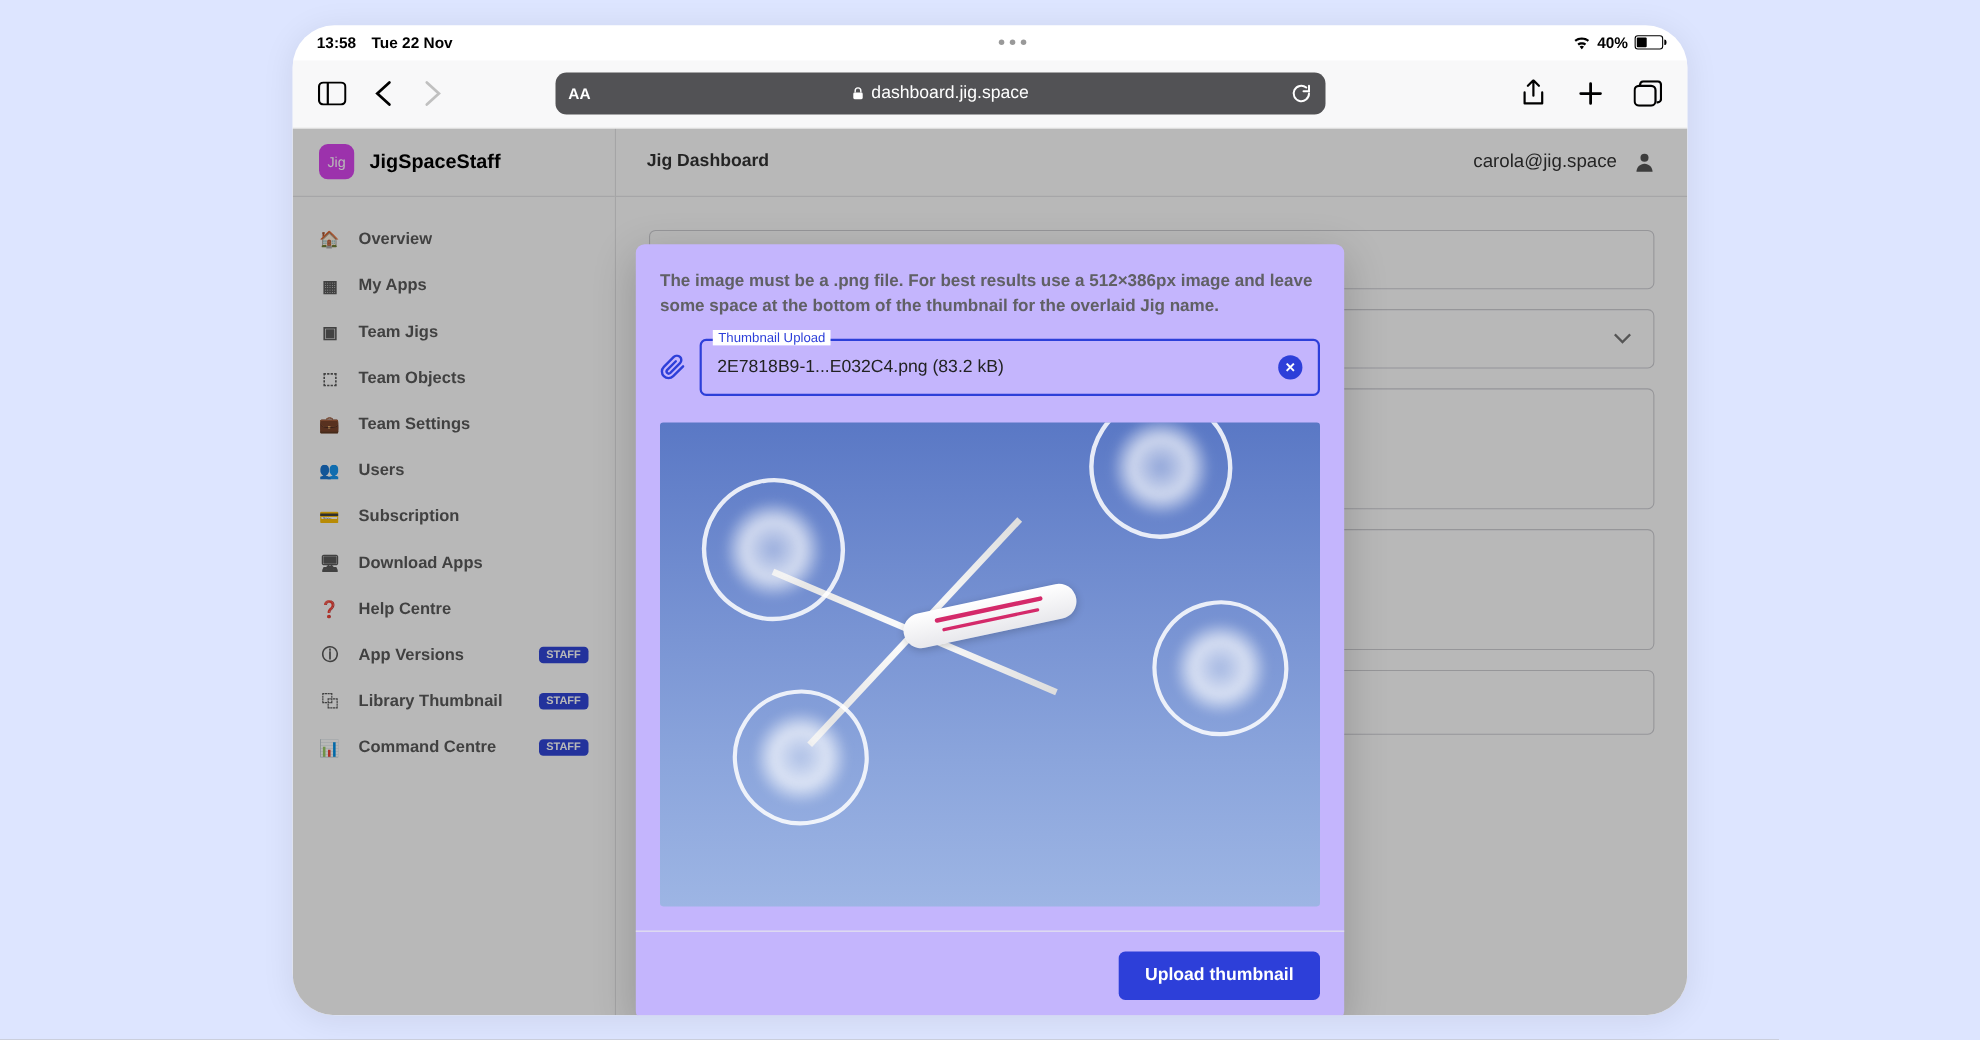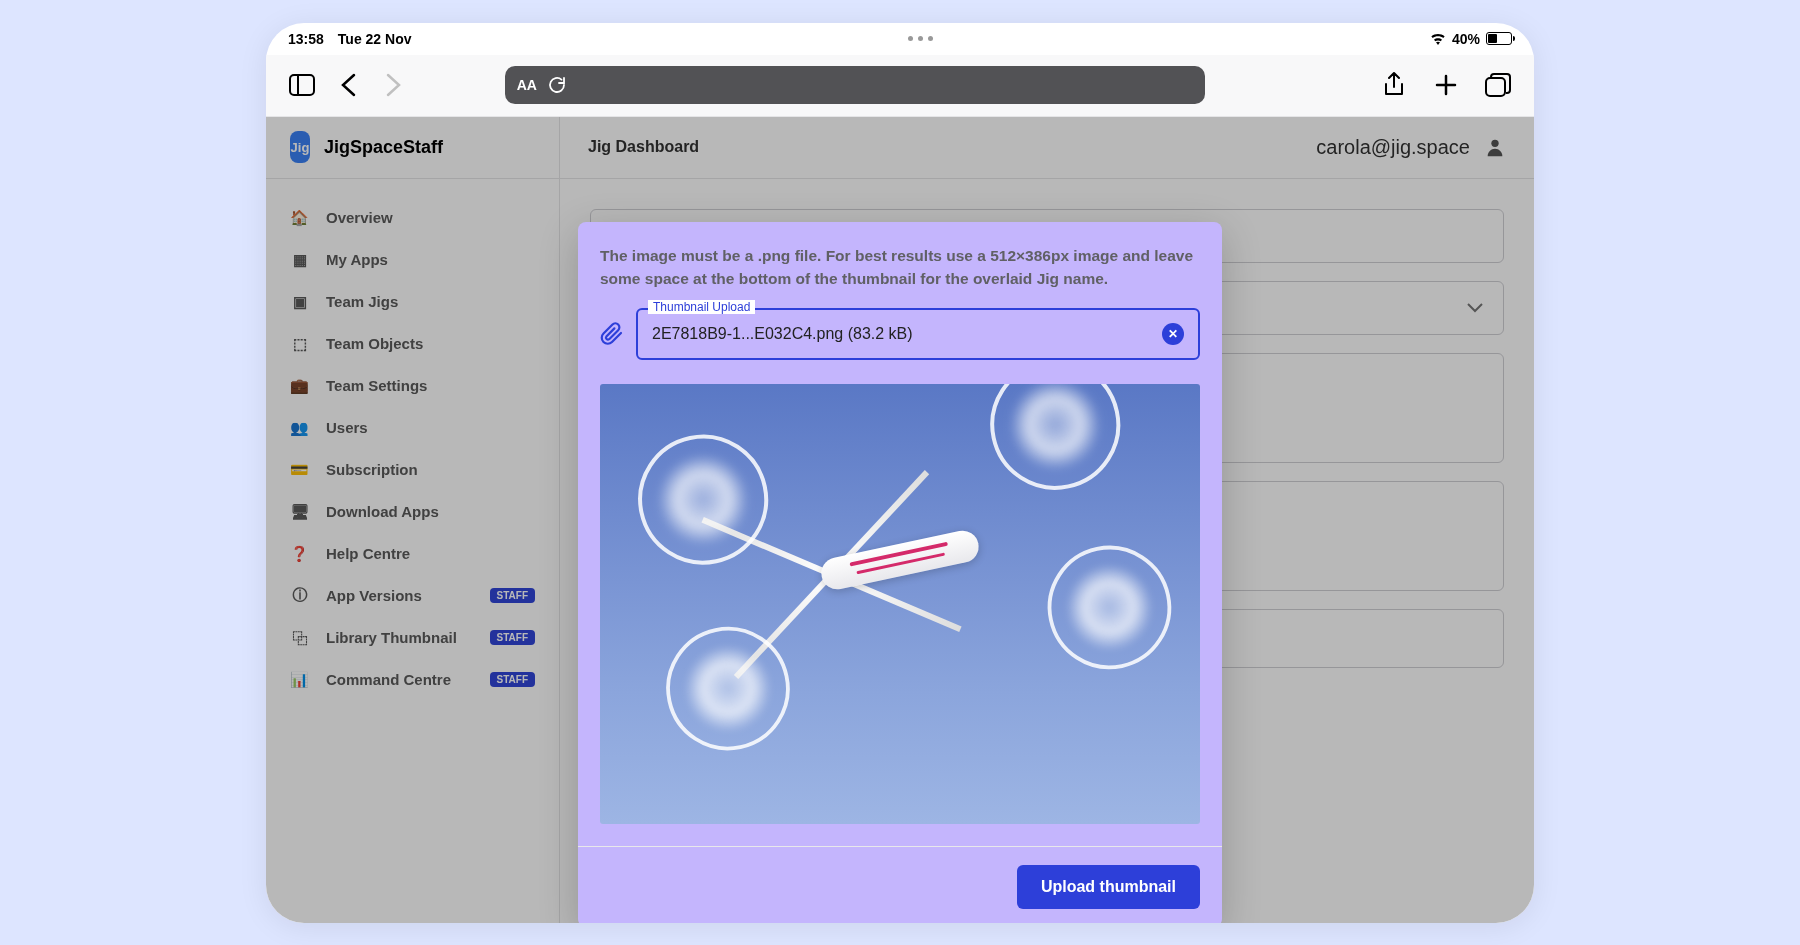--- a/index.html
+++ b/index.html
@@ -22,30 +22,30 @@
 .url-aa { font-size: 14px; font-weight: 600; }
 .url-text { flex: 1; text-align: center; font-size: 16px; display: flex; align-items: center; justify-content: center; gap: 6px; }
 .lock-icon { width: 12px; height: 12px; }
 .refresh-icon { width: 20px; height: 20px; }
 .toolbar-right { display: flex; gap: 24px; margin-left: auto; }
 .content-area { position: relative; height: calc(100% - 94px); }
 .dimmer { position: absolute; inset: 0; background: rgba(0,0,0,0.28); }
 .app-layout { display: flex; height: 100%; }
 .sidebar { width: 294px; background: #fff; border-right: 1px solid #e5e5e7; }
 .sidebar-header { height: 62px; display: flex; align-items: center; padding: 0 24px; gap: 14px; border-bottom: 1px solid #e5e5e7; }
-.logo { width: 20px; height: 32px; background: #3b82f6; border-radius: 8px; display: flex; align-items: center; justify-content: center; color: #fff; font-size: 13px; font-weight: 700; }
+.logo { width: 32px; height: 32px; background: #d946ef; border-radius: 8px; display: flex; align-items: center; justify-content: center; color: #fff; font-size: 13px; font-weight: 400; }
 .workspace-name { font-size: 18px; font-weight: 600; }
 .sidebar-nav { padding: 18px 0; }
 .nav-item { display: flex; align-items: center; padding: 11px 24px; gap: 16px; color: #5a5a5a; font-size: 15px; font-weight: 600; }
 .nav-icon { width: 20px; height: 20px; display: flex; align-items: center; justify-content: center; flex-shrink: 0; }
 .staff-badge { margin-left: auto; background: #3146d9; color: #fff; font-size: 10px; font-weight: 700; padding: 2px 7px; border-radius: 4px; }
 .main-area { flex: 1; background: #fff; }
 .main-header { height: 62px; display: flex; align-items: center; padding: 0 28px; border-bottom: 1px solid #e5e5e7; }
 .breadcrumb { font-size: 16px; font-weight: 600; color: #333; }
-.user-info { margin-left: auto; display: flex; align-items: center; gap: 14px; font-size: 20px; color: #333; }
+.user-info { margin-left: auto; display: flex; align-items: center; gap: 14px; font-size: 17px; color: #333; }
 .user-icon { width: 22px; height: 22px; }
 .main-body { padding: 30px; position: relative; }
 .field-box { border: 1px solid #d0d0d5; border-radius: 6px; padding: 16px; margin-bottom: 18px; min-height: 54px; }
 .field-dropdown { height: 54px; border: 1px solid #d0d0d5; border-radius: 6px; display: flex; align-items: center; justify-content: flex-end; padding: 0 20px; margin-bottom: 18px; }
 .chev-down { color: #777; }
 .tags-input { height: 110px; border: 1px solid #d0d0d5; border-radius: 6px; padding: 18px; color: #888; font-size: 16px; margin-bottom: 18px; }
 .url-row { border: 1px solid #d0d0d5; border-radius: 6px; padding: 20px; display: flex; align-items: center; }
 .url-val { color: #666; font-size: 15px; }
 .copy-link { margin-top: 24px; display: flex; align-items: center; justify-content: center; gap: 8px; font-weight: 700; font-size: 15px; }
 .home-indicator { position: absolute; bottom: 8px; left: 50%; transform: translateX(-50%); width: 330px; height: 5px; background: #000; border-radius: 3px; }
@@ -120,20 +120,27 @@
           <path d="M14 2L3 12l11 10" stroke="#000" stroke-width="2.5" fill="none" stroke-linecap="round"></path>
         </svg>
     </div>
     <div class="toolbar-btn disabled">
       <svg width="16" height="24" viewBox="0 0 16 24">
           <path d="M2 2l11 10L2 22" stroke="currentColor" stroke-width="2.5" fill="none" stroke-linecap="round"></path>
         </svg>
     </div>
     <div class="url-bar">
       <span class="url-aa">AA</span>
+      <div class="url-text">
+        <svg class="lock-icon" viewBox="0 0 12 14">
+            <rect x="1" y="6" width="10" height="7" rx="1.5" fill="#fff"></rect>
+            <path d="M3 6V4a3 3 0 016 0v2" stroke="#fff" stroke-width="1.5" fill="none"></path>
+          </svg>
+        <span>dashboard.jig.space</span>
+      </div>
       <svg class="refresh-icon" viewBox="0 0 20 20">
           <path d="M17 10a7 7 0 11-2.5-5.4M17 3v5h-5" stroke="#fff" stroke-width="1.8" fill="none" stroke-linecap="round"></path>
         </svg>
     </div>
     <div class="toolbar-right">
       <div class="toolbar-btn">
         <svg width="22" height="26" viewBox="0 0 22 26">
             <path d="M11 1v14M6 6l5-5 5 5M3 12v10h16V12" stroke="#000" stroke-width="2" fill="none" stroke-linecap="round" stroke-linejoin="round"></path>
           </svg>
       </div>

